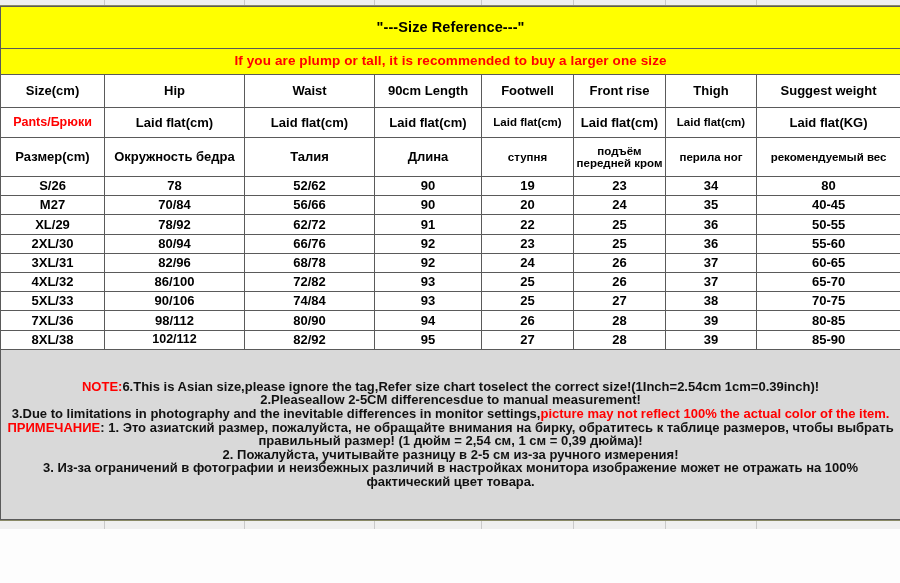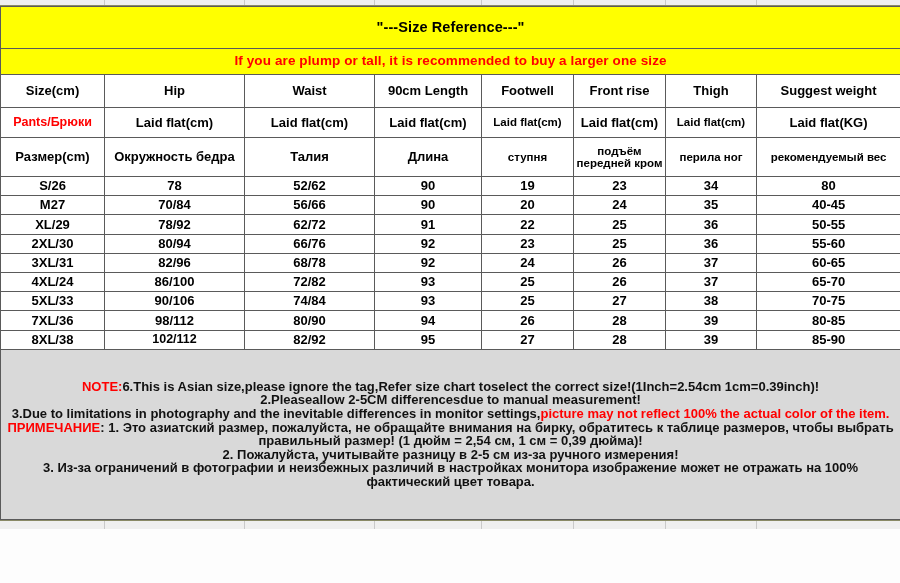--- a/index.html
+++ b/index.html
@@ -224,21 +224,21 @@
         <td class="d">3XL/31</td>
         <td class="d">82/96</td>
         <td class="d">68/78</td>
         <td class="d">92</td>
         <td class="d">24</td>
         <td class="d">26</td>
         <td class="d">37</td>
         <td class="d">60-65</td>
       </tr>
       <tr>
-        <td class="d">4XL/24</td>
+        <td class="d">4XL/32</td>
         <td class="d">86/100</td>
         <td class="d">72/82</td>
         <td class="d">93</td>
         <td class="d">25</td>
         <td class="d">26</td>
         <td class="d">37</td>
         <td class="d">65-70</td>
       </tr>
       <tr>
         <td class="d">5XL/33</td>

